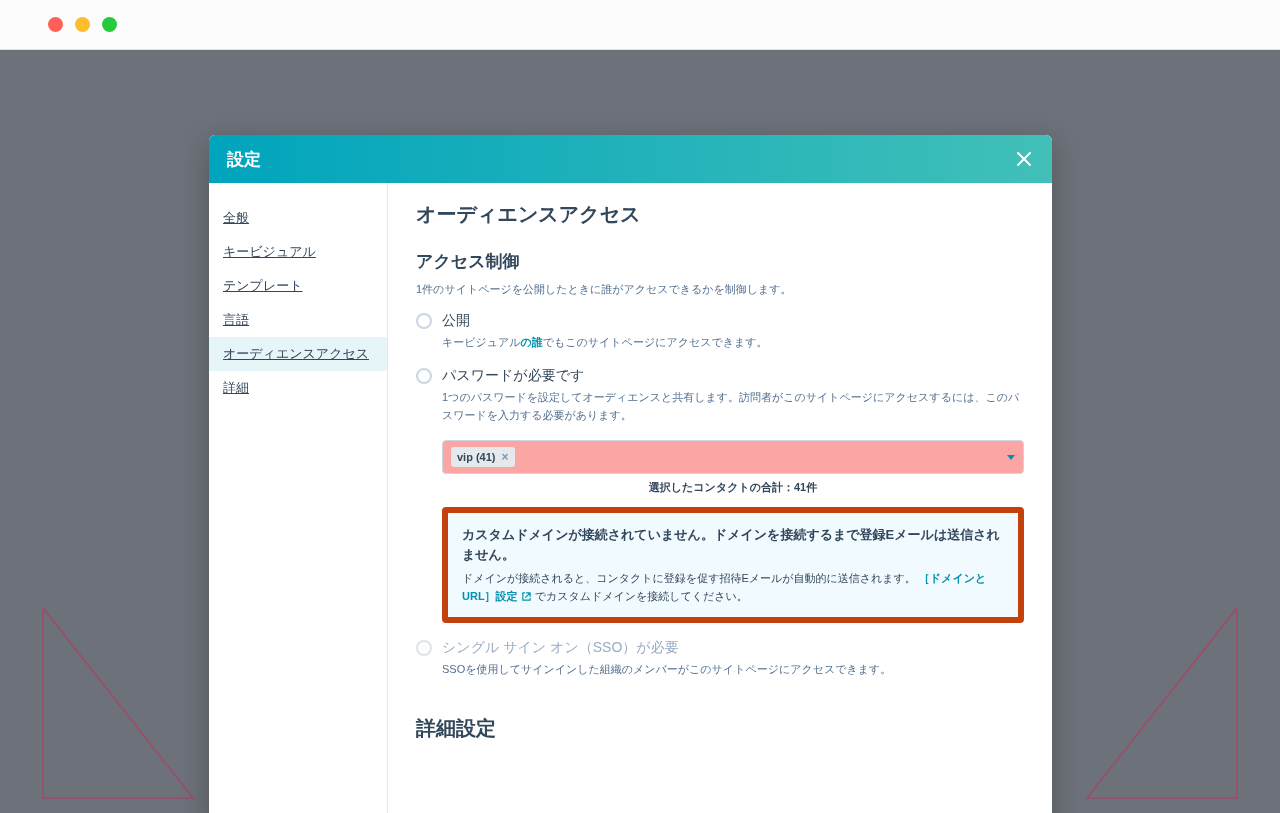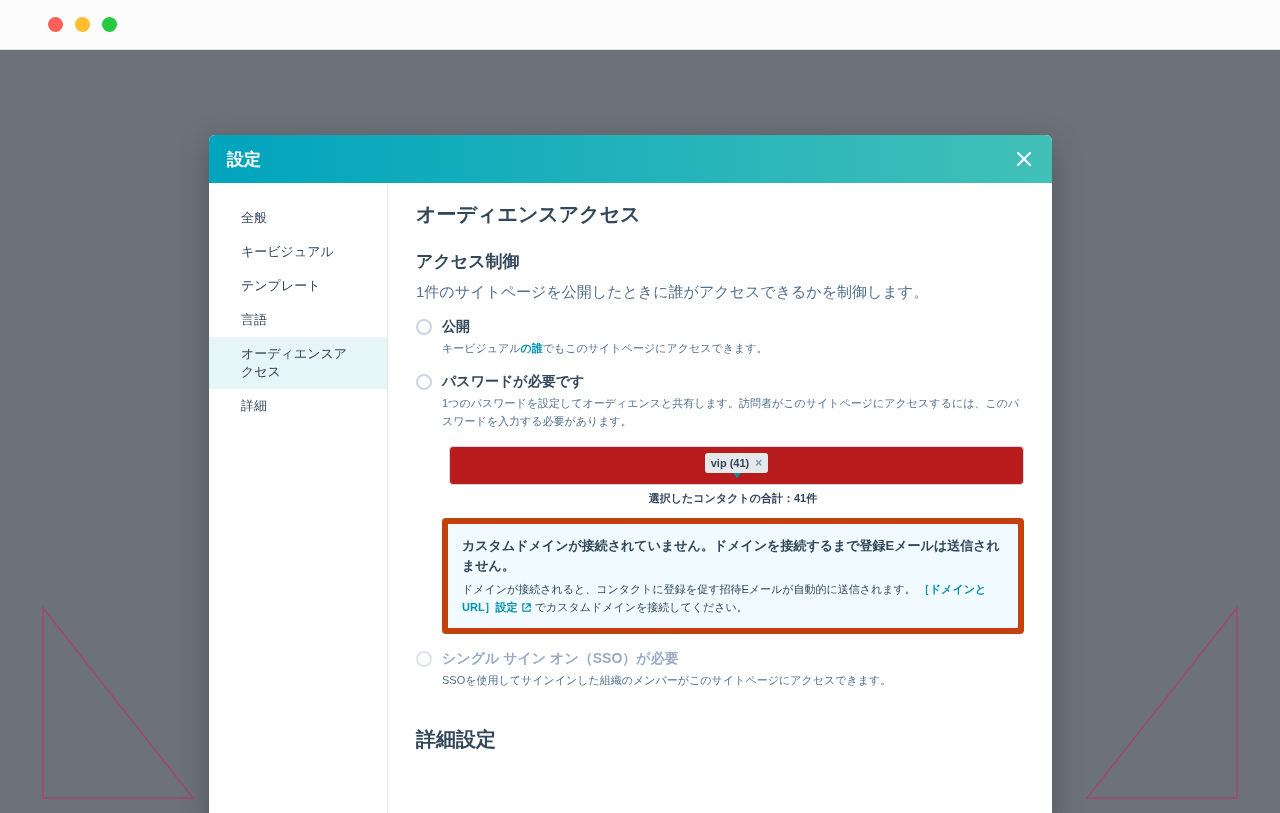--- a/index.html
+++ b/index.html
@@ -75,39 +75,40 @@
     display: flex;
     min-height: 0;
   }
   .sidebar {
     width: 179px;
     border-right: 1px solid #e5e9ec;
     padding-top: 18px;
     flex-shrink: 0;
   }
   .sidebar-item {
-    padding: 8px 32px;
+    padding: 8px 14px;
     font-size: 13px;
     color: #33475b;
     cursor: pointer;
+    text-decoration: underline;
   }
   .sidebar-item.active {
     background: #e5f5f8;
     color: #33475b;
   }
 
   .main {
     flex: 1;
     padding: 18px 28px 0 28px;
     overflow-y: auto;
     color: #33475b;
   }
   .main h2 { font-size: 20px; font-weight: 700; margin-bottom: 22px; }
   .main h3 { font-size: 17px; font-weight: 700; margin-bottom: 8px; }
-  .sub { font-size: 15px; color: #516f90; margin-bottom: 14px; line-height: 1.5; }
+  .sub { font-size: 11px; color: #516f90; margin-bottom: 14px; line-height: 1.5; }
 
   .radio-opt {
     margin-bottom: 16px;
   }
   .radio-row {
     display: flex;
     align-items: center;
     gap: 10px;
   }
   .radio-circle {
@@ -121,41 +122,40 @@
     border-color: #00a4bd;
   }
   .radio-circle.selected::after {
     content:'';
     position:absolute;
     inset:3px;
     background:#00a4bd;
     border-radius:50%;
   }
   .radio-circle.disabled { border-color:#dfe3eb; }
-  .radio-label { font-size: 14px; color:#33475b;font-weight:bold; }
+  .radio-label { font-size: 14px; color:#33475b; }
   .radio-label.disabled { color:#99acc2; }
   .radio-desc {
     font-size: 11px;
     color: #516f90;
     margin-top: 4px;
     margin-left: 26px;
     line-height: 1.6;
   }
 
   .tag-select {
-    margin-left: 33px;
+    margin-left: 26px;
     margin-top: 10px;
     border: 1px solid #cbd6e2;
     border-radius: 4px;
     padding: 6px 8px;
     display:flex;
     align-items:center;
     justify-content:space-between;
-    background:#b91c1c;
-    flex-direction:column;
+    background:#fca5a5;
   }
   .tag-chip {
     background:#e5e9ec;
     border-radius:3px;
     padding: 3px 6px;
     font-size: 11px;
     font-weight:600;
     color:#33475b;
     display:flex;
     align-items:center;

